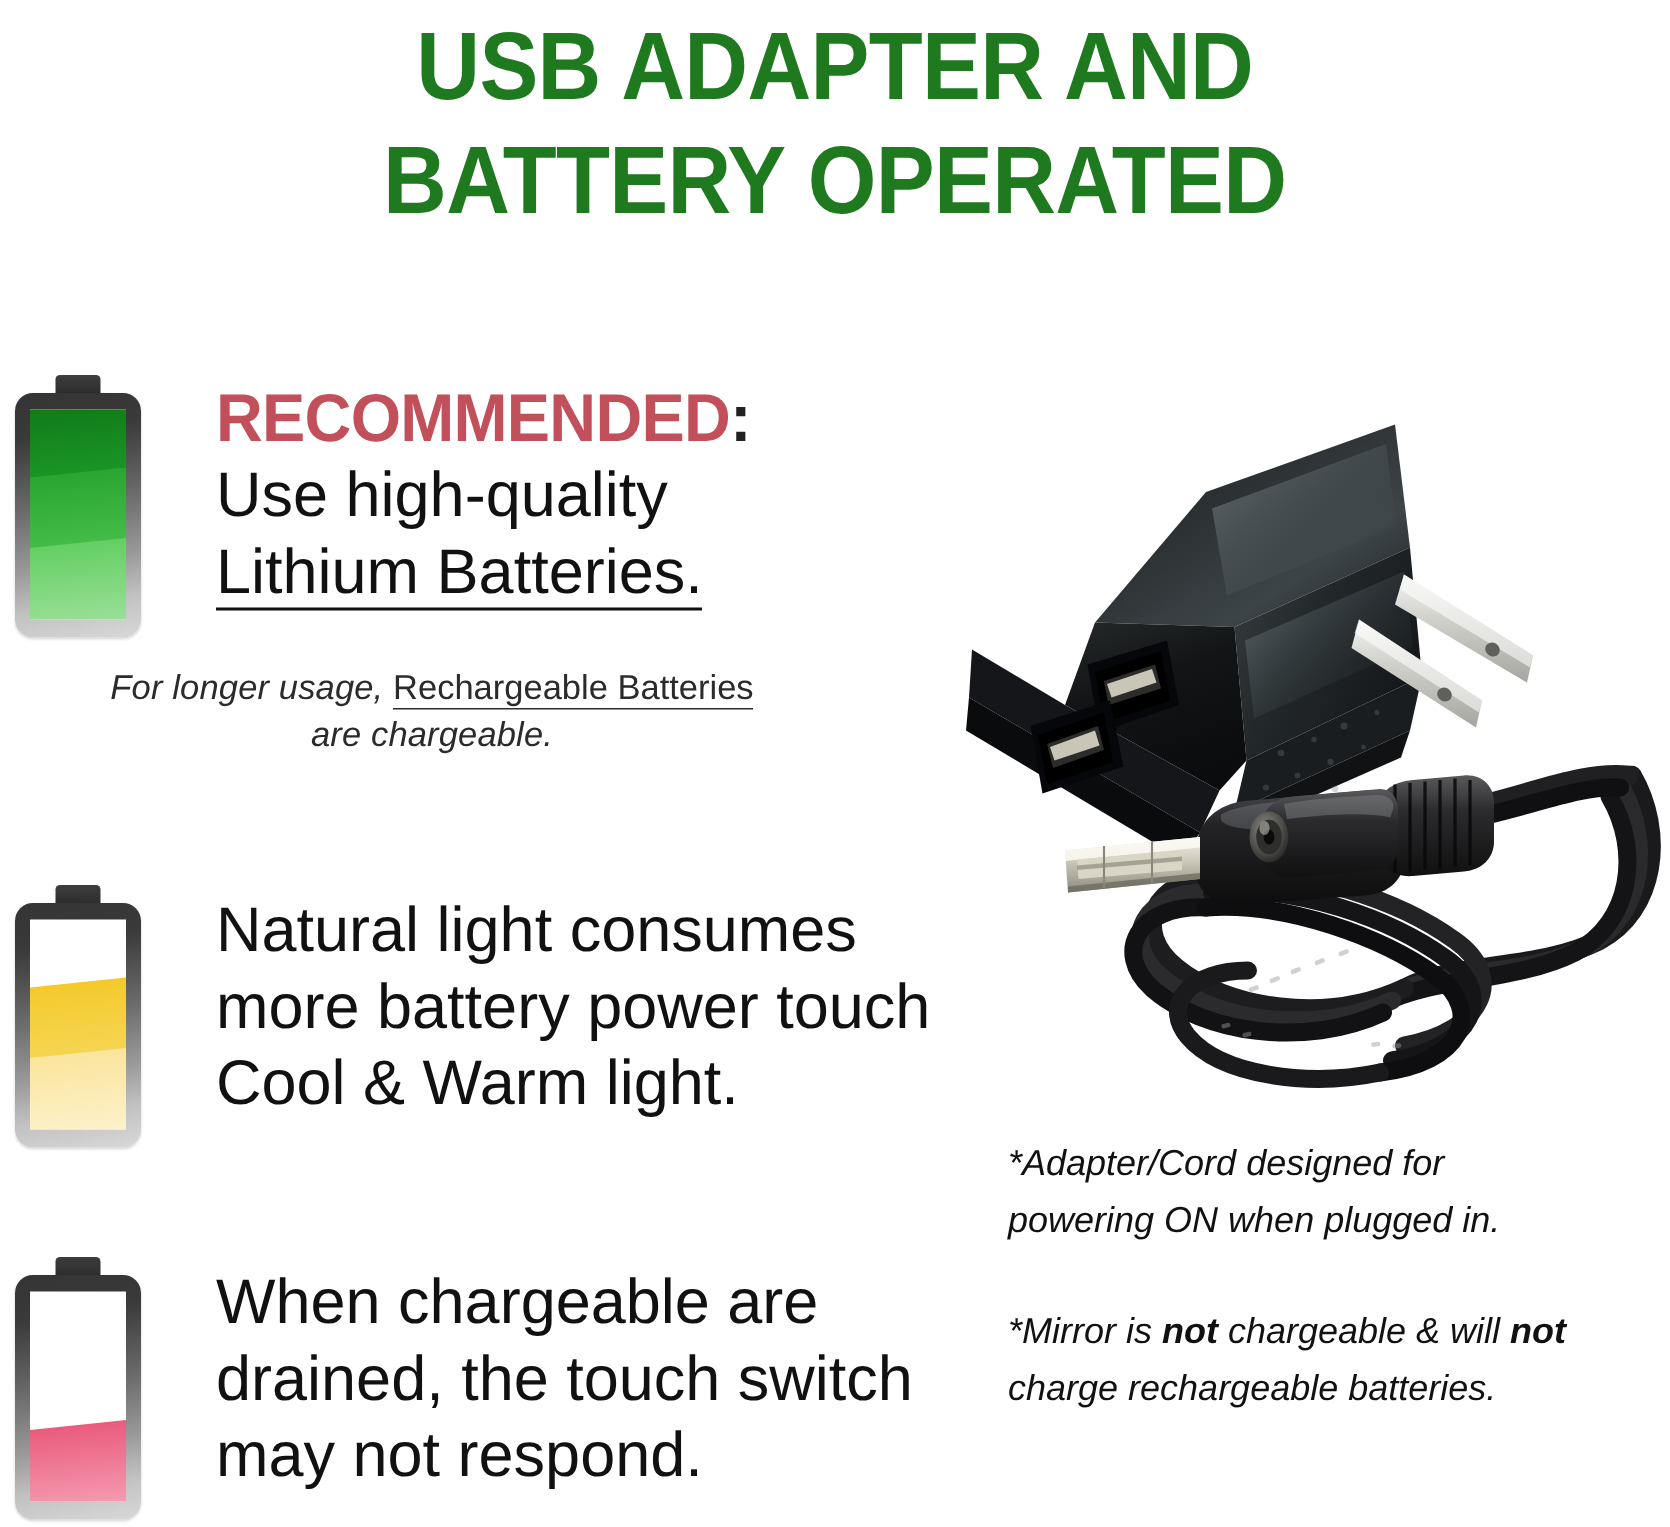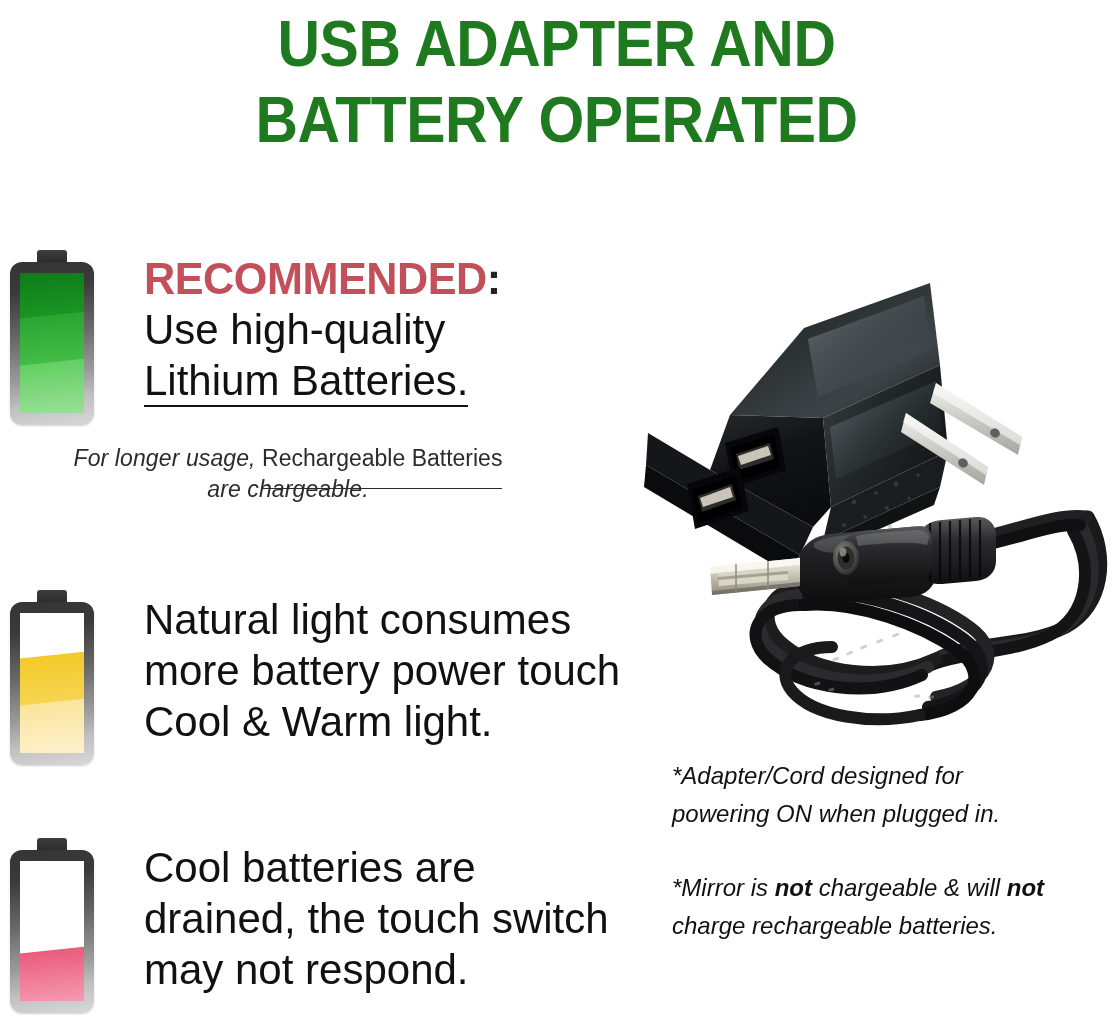--- a/index.html
+++ b/index.html
@@ -155,21 +155,21 @@
     width: 500px;
     text-align: center;
     color: #2b2b2b;
     font-size: 23px;
     line-height: 31px;
   }
   #subnote .lt { font-style: italic; font-weight: 300; letter-spacing: 0.1px; }
   #subnote .up {
     font-style: normal;
     border-bottom: 1.6px solid #2b2b2b;
-    padding-bottom: 17px;
+    padding-bottom: 1px;
   }
 
   
   #notes {
     position: absolute;
     left: 672px;
     top: 757px;
     width: 435px;
   }
   .note {
@@ -265,21 +265,21 @@
           <div class="seg seg-2">
               <div class="seg-inner"></div>
             </div>
           <div class="seg seg-3">
               <div class="seg-inner"></div>
             </div>
         </div>
       </div>
     </div>
     <div class="row-text">
-      <div class="body-line">Cool batteries are</div>
+      <div class="body-line">When chargeable are</div>
       <div class="body-line">drained, the touch switch</div>
       <div class="body-line">may not respond.</div>
     </div>
   </div>
 
   <div id="photo">
     <svg viewBox="0 0 495 490" xmlns="http://www.w3.org/2000/svg">
       <defs>
         <linearGradient id="gTopFace" x1="0" y1="0" x2="1" y2="1">
           <stop offset="0%" stop-color="#4a5154"></stop>

